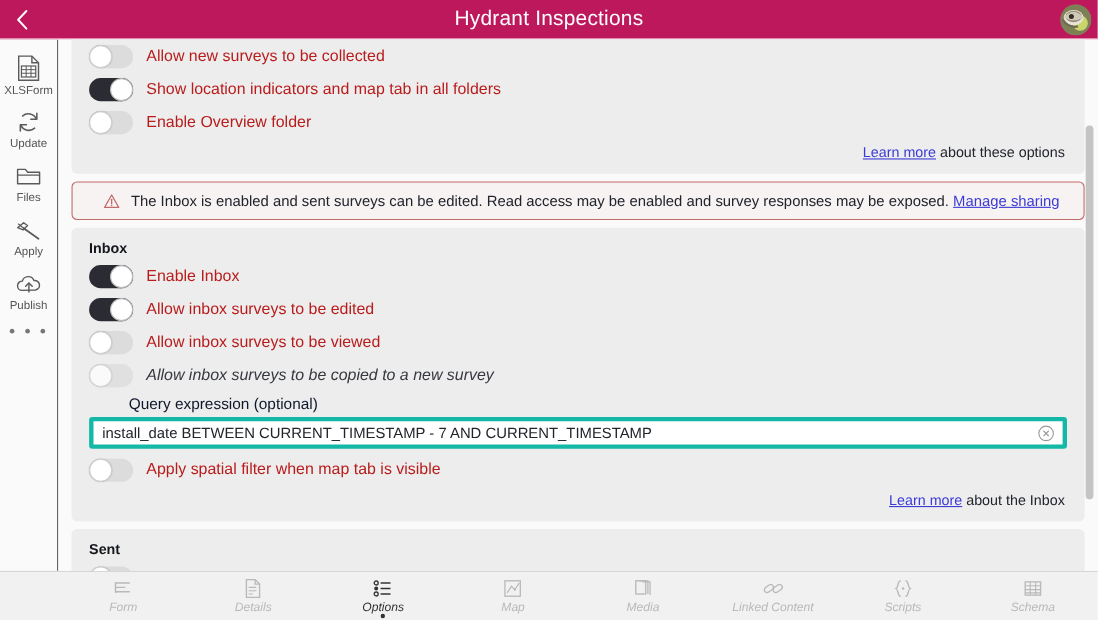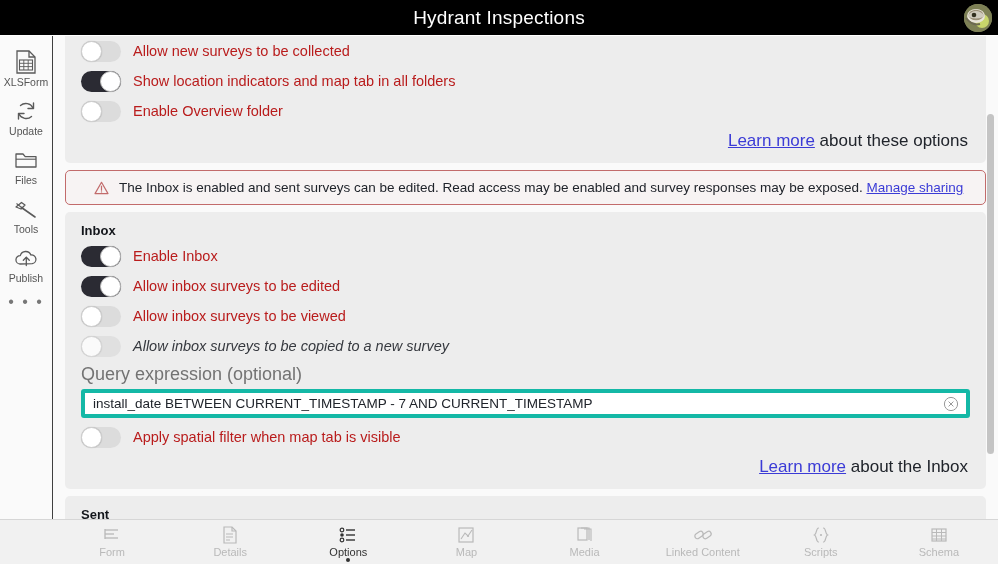--- a/index.html
+++ b/index.html
@@ -16,25 +16,24 @@
     background: #f5f5f5;
     display: flex;
     flex-direction: column;
   }
 
   
   .header {
     position: relative;
     height: 24px;
     flex: 0 0 36px;
-    background: #000000;
+    background: #be185d;
     display: flex;
     align-items: center;
     border-bottom: 1px solid #ffffff;
-    justify-content: flex-end;
   }
   .back-btn {
     width: 40px; height: 36px;
     display: flex; align-items: center; justify-content: center;
     cursor: pointer;
   }
   .back-btn svg { display: block; }
   .header-title {
     position: absolute;
     left: 0; right: 0;
@@ -164,21 +163,21 @@
     white-space: nowrap;
   }
   .row-label.italic {
     font-style: italic;
     color: #36393f;
   }
 
   
   .learn-line {
     text-align: right;
-    font-size: 17px;
+    font-size: 13px;
     color: #20242b;
     padding: 5px 2px 2px 0;
   }
   .link {
     color: #3b3bd6;
     text-decoration: underline;
     cursor: pointer;
   }
 
   
@@ -203,23 +202,24 @@
   
   .section-title {
     font-size: 13px;
     font-weight: bold;
     color: #13161b;
     padding: 5px 0 3px 0;
   }
 
   
   .field-label {
-    font-size: 18px;
-    color: #737373;
+    font-size: 14px;
+    color: #0f172a;
     padding: 3px 0 4px 0;
+    margin-left: 36px;
   }
   .input-wrap {
     position: relative;
     height: 29px;
     background: #ffffff;
     border: 4px solid #14b8a6;
     border-radius: 3px;
     display: flex;
     align-items: center;
   }
@@ -273,20 +273,21 @@
   }
   .tab {
     flex: 1 1 0;
     display: flex;
     flex-direction: column;
     align-items: center;
     justify-content: center;
     position: relative;
     cursor: pointer;
     color: #b9b9b9;
+    font-style: italic;
   }
   .tab.active { color: #333333; }
   .tab-icon {
     height: 20px;
     display: flex; align-items: center; justify-content: center;
   }
   .tab-label {
     font-size: 11px;
     margin-top: 1px;
     line-height: 13px;
@@ -368,21 +369,21 @@
       </div>
 
       <div class="rail-item">
         <span class="rail-icon">
           <svg width="24" height="22" viewBox="0 0 24 22" aria-hidden="true">
             <path d="M2 9 L7.5 4.5 L11 7 L7 11 Z" fill="none" stroke="#5a5a5a" stroke-width="1.3" stroke-linejoin="round"></path>
             <line x1="7.5" y1="9.5" x2="21" y2="19" stroke="#5a5a5a" stroke-width="1.6" stroke-linecap="round"></line>
             <line x1="2.5" y1="5.5" x2="9.5" y2="11" stroke="#5a5a5a" stroke-width="1.1"></line>
           </svg>
         </span>
-        <span class="rail-label">Tools</span>
+        <span class="rail-label">Apply</span>
       </div>
 
       <div class="rail-item">
         <span class="rail-icon">
           <svg width="25" height="20" viewBox="0 0 25 20" aria-hidden="true">
             <path d="M6 16 a4.2 4.2 0 0 1 0.3 -8.4 a5.6 5.6 0 0 1 10.6 -0.6 a4 4 0 0 1 1.3 8.6 Z" fill="none" stroke="#5a5a5a" stroke-width="1.3" stroke-linejoin="round"></path>
             <line x1="12.3" y1="17.5" x2="12.3" y2="9.5" stroke="#5a5a5a" stroke-width="1.3" stroke-linecap="round"></line>
             <polyline points="9.3,12.2 12.3,9.2 15.3,12.2" fill="none" stroke="#5a5a5a" stroke-width="1.3" stroke-linecap="round" stroke-linejoin="round"></polyline>
           </svg>
         </span>

